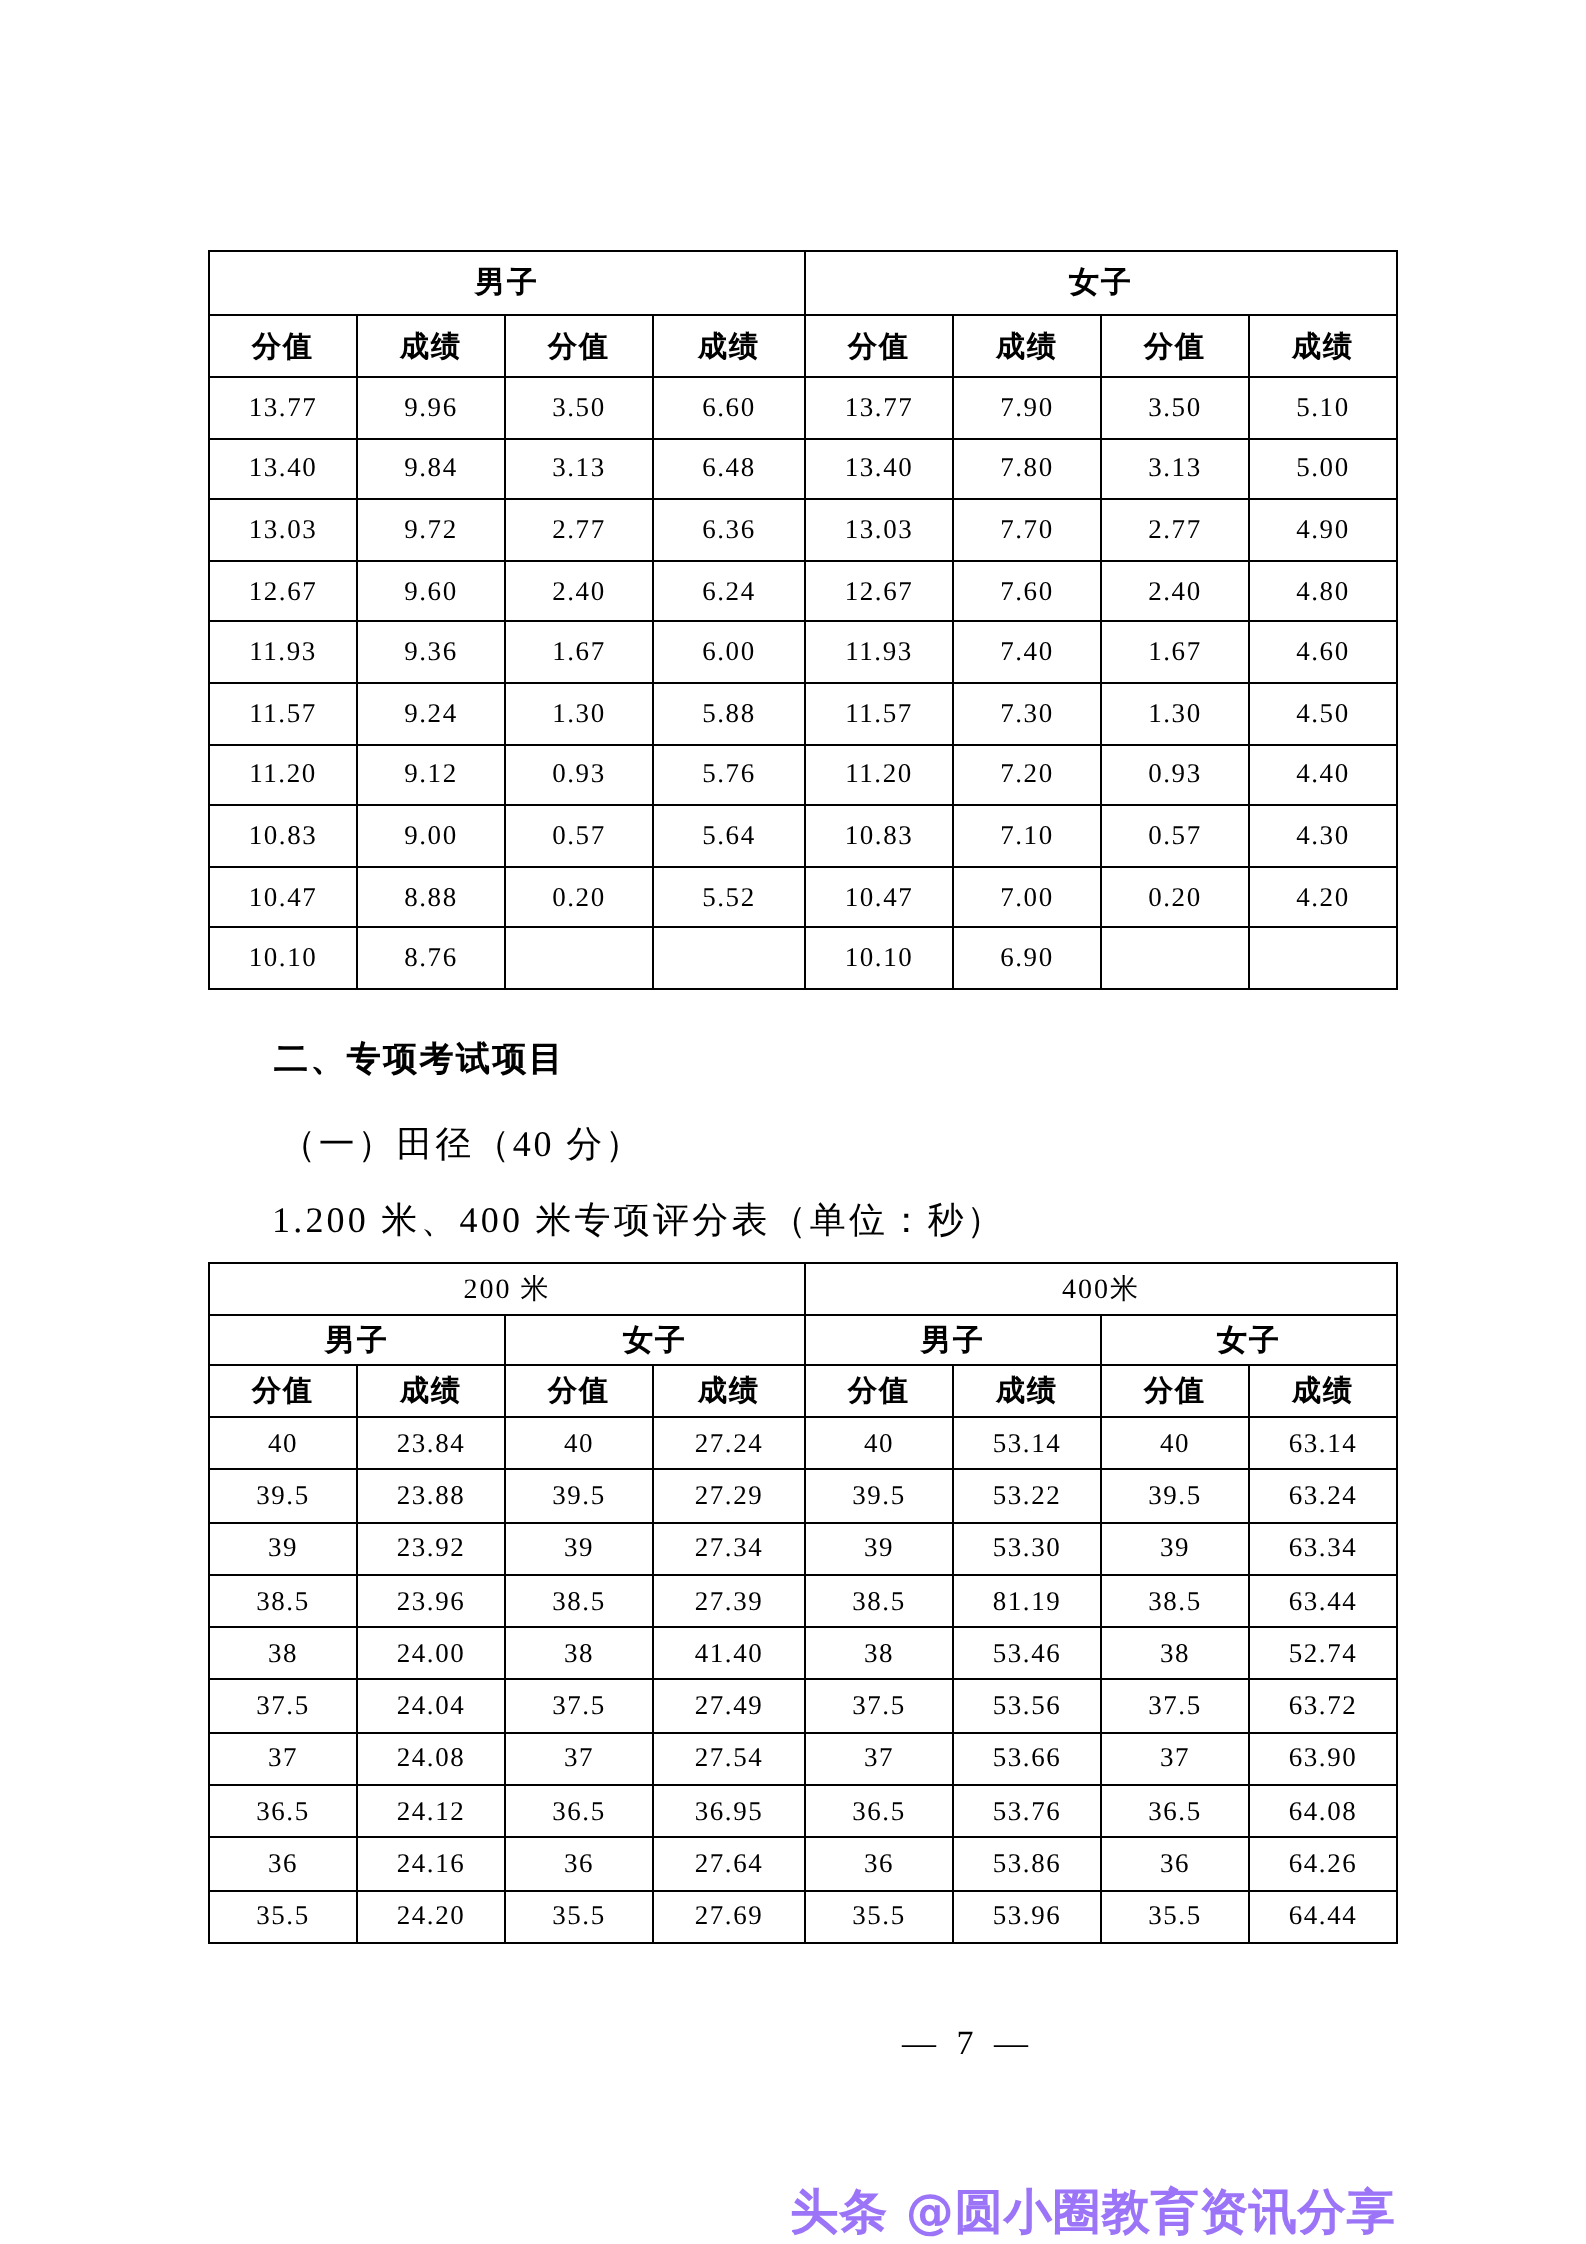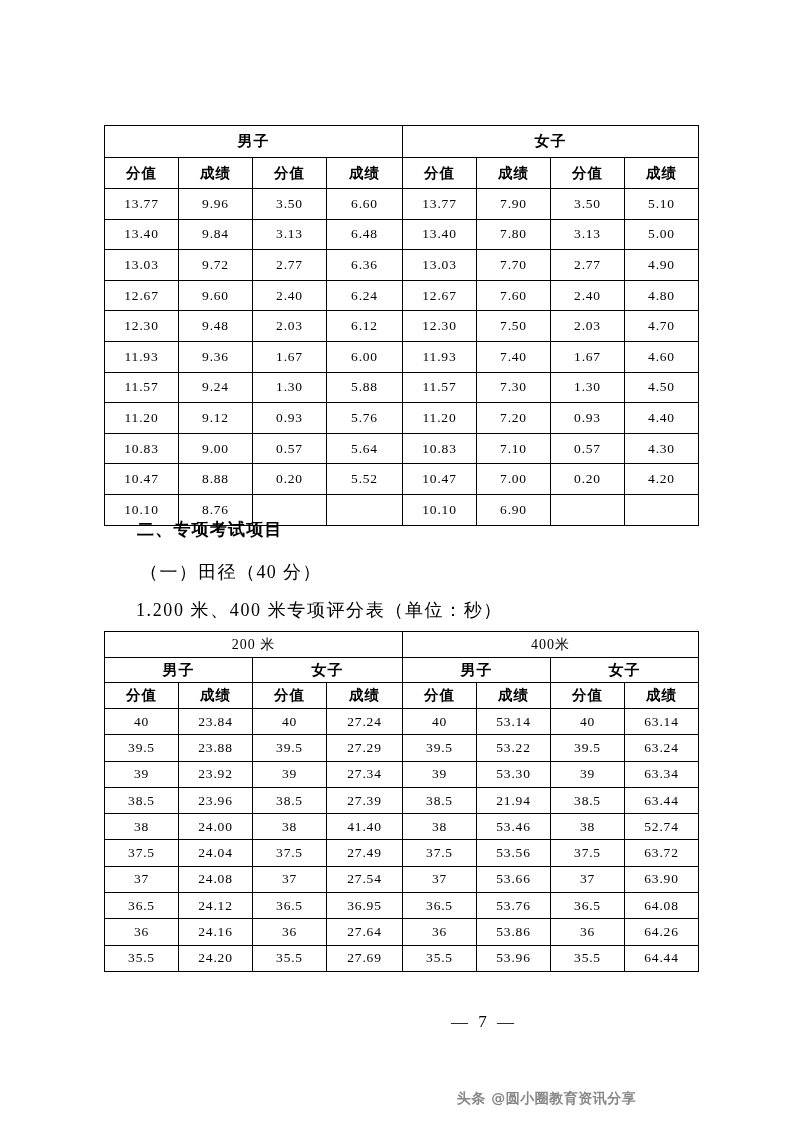--- a/index.html
+++ b/index.html
@@ -132,23 +132,23 @@
 
   .watermark {
     position: absolute;
     left: 0;
     top: 1078px;
     width: 793px;
     text-align: center;
     padding-left: 300px;
     box-sizing: border-box;
     font-family: "DejaVu Sans", "Liberation Sans", sans-serif;
-    font-size: 14px;
+    font-size: 24px;
     font-weight: bold;
-    color: #737373;
+    color: #8b5cf6;
     letter-spacing: 0.5px;
     opacity: 0.85;
     text-shadow: 1px 1px 0 rgba(255,255,255,0.9);
   }
 </style>
 </head>
 <body>
 
 <div class="page">
 
@@ -212,30 +212,20 @@
         </tr>
         <tr class="drow">
           <td class="num">12.67</td>
           <td class="num">9.60</td>
           <td class="num">2.40</td>
           <td class="num">6.24</td>
           <td class="num">12.67</td>
           <td class="num">7.60</td>
           <td class="num">2.40</td>
           <td class="num">4.80</td>
-        </tr>
-        <tr class="drow">
-          <td class="num">12.30</td>
-          <td class="num">9.48</td>
-          <td class="num">2.03</td>
-          <td class="num">6.12</td>
-          <td class="num">12.30</td>
-          <td class="num">7.50</td>
-          <td class="num">2.03</td>
-          <td class="num">4.70</td>
         </tr>
         <tr class="drow">
           <td class="num">11.93</td>
           <td class="num">9.36</td>
           <td class="num">1.67</td>
           <td class="num">6.00</td>
           <td class="num">11.93</td>
           <td class="num">7.40</td>
           <td class="num">1.67</td>
           <td class="num">4.60</td>
@@ -360,21 +350,21 @@
           <td class="num">53.30</td>
           <td class="num">39</td>
           <td class="num">63.34</td>
         </tr>
         <tr class="drow">
           <td class="num">38.5</td>
           <td class="num">23.96</td>
           <td class="num">38.5</td>
           <td class="num">27.39</td>
           <td class="num">38.5</td>
-          <td class="num">21.94</td>
+          <td class="num">81.19</td>
           <td class="num">38.5</td>
           <td class="num">63.44</td>
         </tr>
         <tr class="drow">
           <td class="num">38</td>
           <td class="num">24.00</td>
           <td class="num">38</td>
           <td class="num">41.40</td>
           <td class="num">38</td>
           <td class="num">53.46</td>

